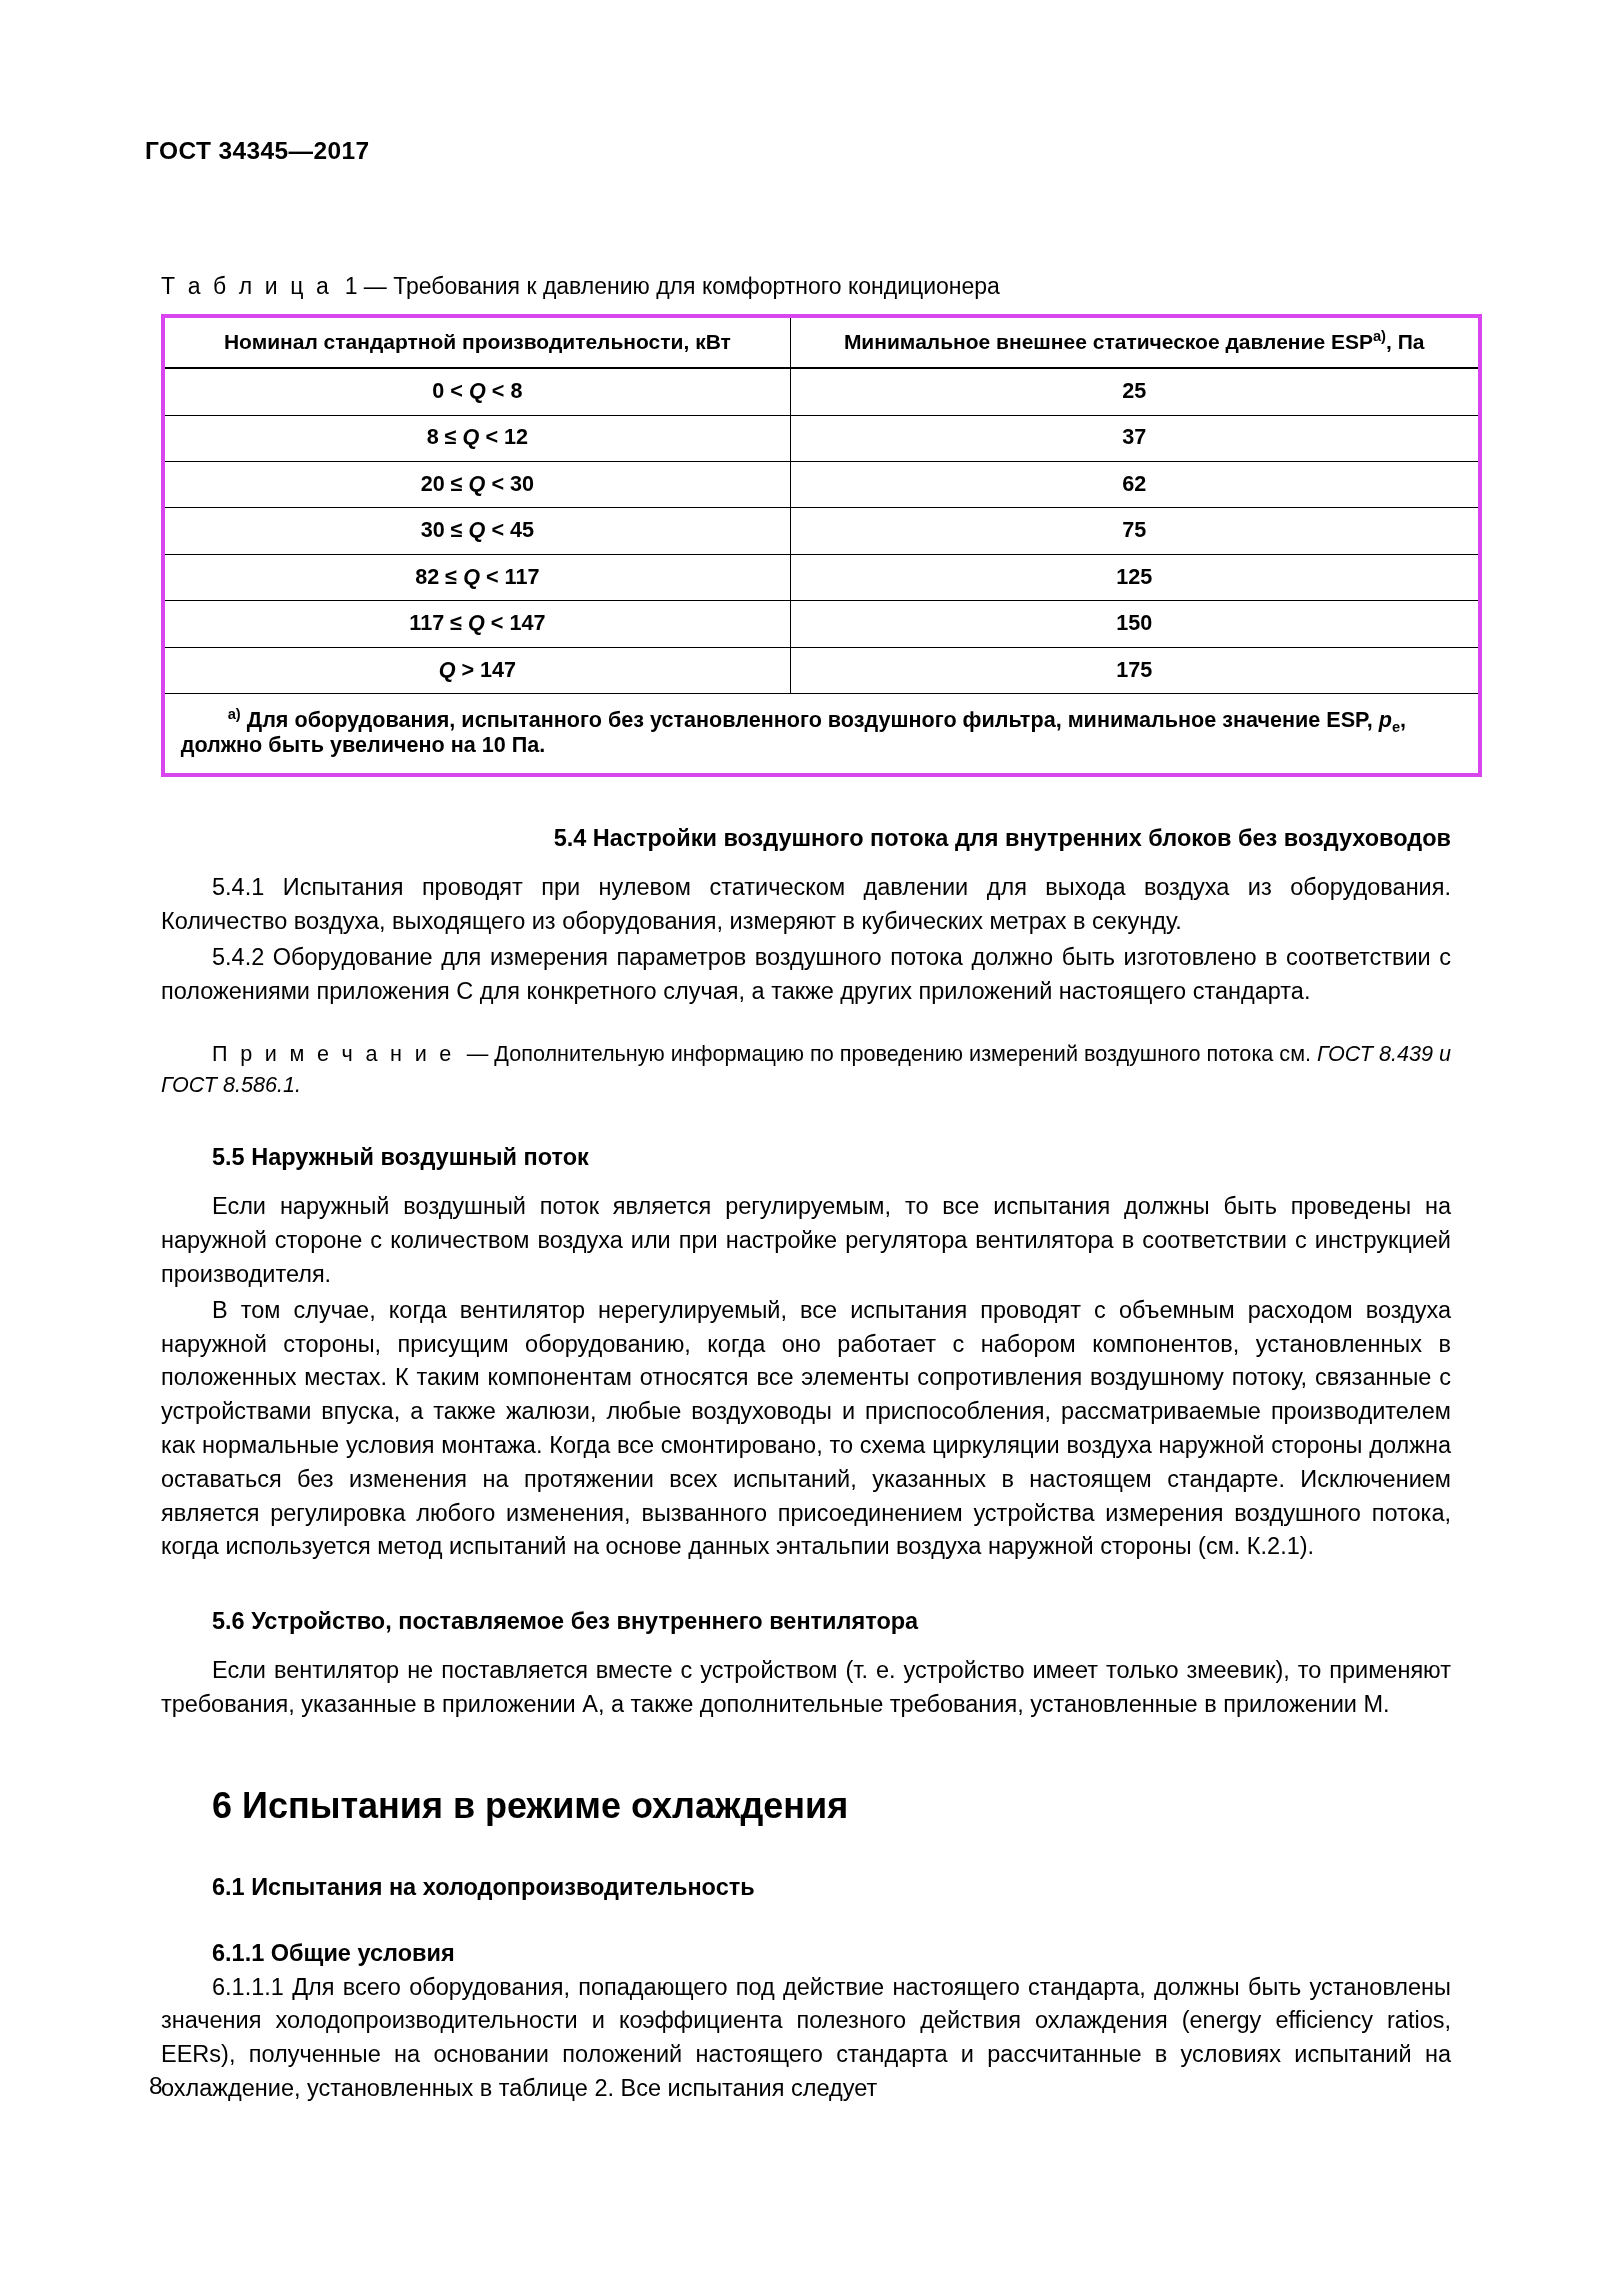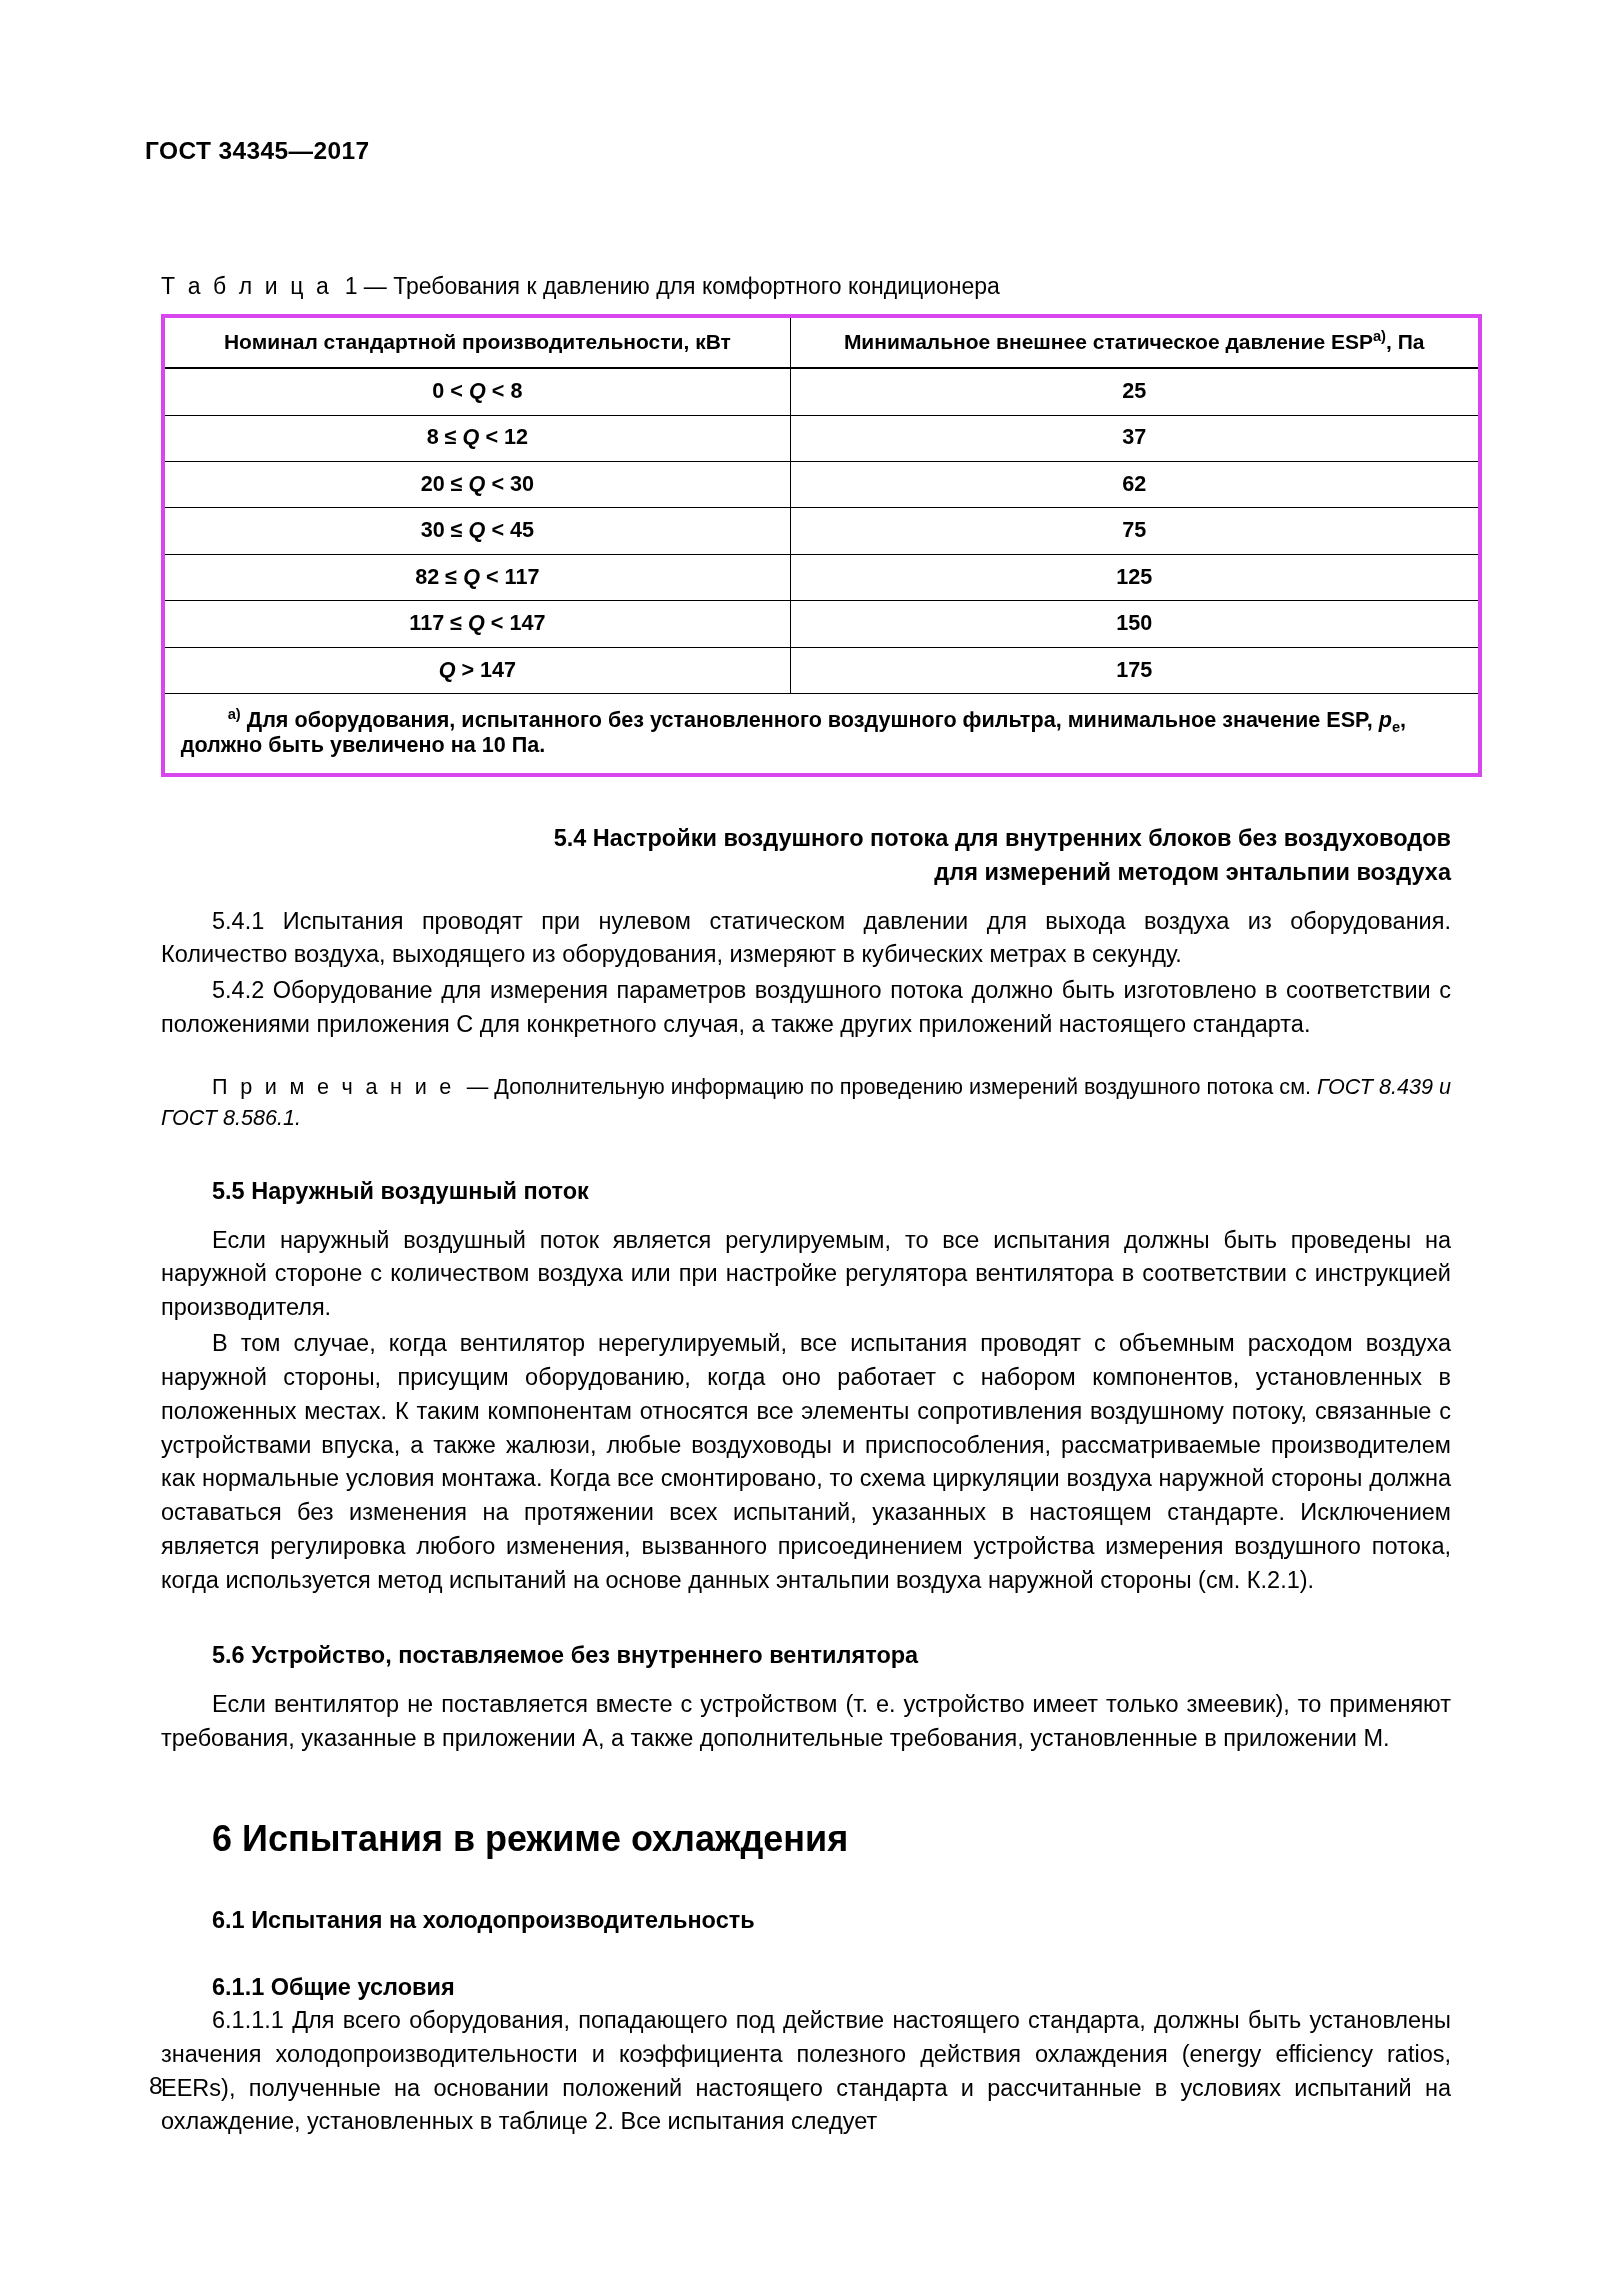--- a/index.html
+++ b/index.html
@@ -201,21 +201,20 @@
         </tr>
 
         <tr>
           <td class="footnote-cell" colspan="2"><span class="fn-indent"></span><sup class="fn">а)</sup><span> Для оборудования, испытанного без установленного воздушного фильтра, минимальное значение ESP, </span><span class="it">p</span><sub class="sb">e</sub><span>, должно быть увеличено на 10 Па.</span></td>
         </tr>
       </tbody>
     </table>
 
     <div class="h-sec h2">
       <div>5.4 Настройки воздушного потока для внутренних блоков без воздуховодов</div>
-      <div>для измерений методом энтальпии воздуха</div>
     </div>
 
     <p class="body after-head">5.4.1 Испытания проводят при нулевом статическом давлении для выхода воздуха из оборудования. Количество воздуха, выходящего из оборудования, измеряют в кубических метрах в секунду.</p>
     <p class="body tight">5.4.2 Оборудование для измерения параметров воздушного потока должно быть изготовлено в соответствии с положениями приложения С для конкретного случая, а также других приложений настоящего стандарта.</p>
 
     <p class="note"><span class="note-label">П р и м е ч а н и е</span>&nbsp;&nbsp;<span>—</span>&nbsp;<span>Дополнительную информацию по проведению измерений воздушного потока см. </span><span class="ital">ГОСТ 8.439 и ГОСТ 8.586.1.</span></p>
 
     <div class="h-sec h3">5.5 Наружный воздушный поток</div>
     <p class="body after-head">Если наружный воздушный поток является регулируемым, то все испытания должны быть проведены на наружной стороне с количеством воздуха или при настройке регулятора вентилятора в соответствии с инструкцией производителя.</p>
     <p class="body tight">В том случае, когда вентилятор нерегулируемый, все испытания проводят с объемным расходом воздуха наружной стороны, присущим оборудованию, когда оно работает с набором компонентов, установленных в положенных местах. К таким компонентам относятся все элементы сопротивления воздушному потоку, связанные с устройствами впуска, а также жалюзи, любые воздуховоды и приспособления, рассматриваемые производителем как нормальные условия монтажа. Когда все смонтировано, то схема циркуляции воздуха наружной стороны должна оставаться без изменения на протяжении всех испытаний, указанных в настоящем стандарте. Исключением является регулировка любого изменения, вызванного присоединением устройства измерения воздушного потока, когда используется метод испытаний на основе данных энтальпии воздуха наружной стороны (см. К.2.1).</p>

